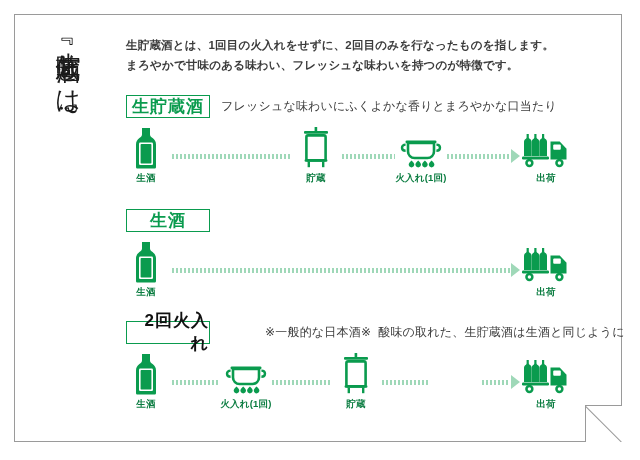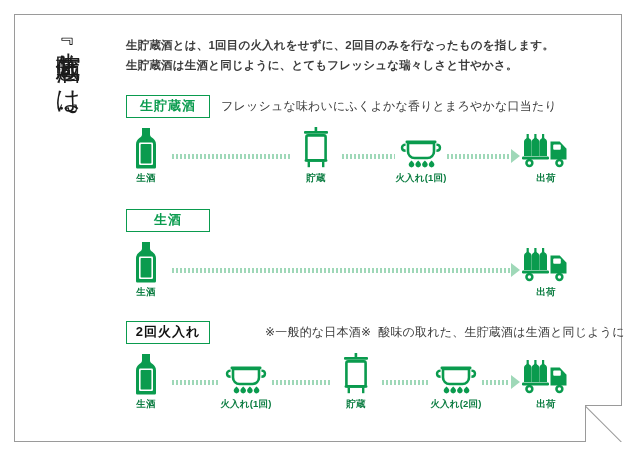--- a/index.html
+++ b/index.html
@@ -55,21 +55,21 @@
   .row-1{top:94px;}
   .row-2{top:208px;}
   .row-3{top:320px;}
 
   .rowhead{display:flex;align-items:center;height:24px;}
   .tag{
     box-sizing:border-box;
     border:1.6px solid #0a9b4e;
     height:23px;min-width:84px;
     display:flex;align-items:center;justify-content:center;
-    font-size:13px;font-weight:bold;letter-spacing:1px;
+    font-size:17px;font-weight:bold;letter-spacing:1px;
     color:#0a9b4e;background:#fff;
   }
   .tag.dark{color:#111;text-align:right;}
   .rowdesc{
     margin-left:11px;font-size:12px;color:#3c3c3c;letter-spacing:.2px;
     white-space:nowrap;
   }
   .rownote{color:#3c3c3c;margin-right:7px;margin-left:44px;}
 
   
@@ -108,21 +108,21 @@
     <div class="fold-edge-v"></div>
     <div class="fold-edge-h"></div>
     <div class="frame-clip"></div>
     <div class="fold-line"></div>
   </div>
 
   <div class="vtitle">『生貯蔵酒』とは?</div>
 
   <div class="intro">
     <div>生貯蔵酒とは、1回目の火入れをせずに、2回目のみを行なったものを指します。</div>
-    <div>生貯蔵酒は生酒と同じように、とてもフレッシュな瑞々しさと甘やかさ。</div>
+    <div>まろやかで甘味のある味わい、フレッシュな味わいを持つのが特徴です。</div>
   </div>
 
   <div id="rows-host">
       <div class="row row-1" style="top: 94px;">
         <div class="rowhead">
           <div class="tag">生貯蔵酒</div>
           <div class="rowdesc"><span>フレッシュな味わいにふくよかな香りとまろやかな口当たり</span></div>
         </div>
         <div class="flow">
           <div class="conn" style="left: 46px; width: 118px;">
@@ -288,37 +288,20 @@
 <rect x="16.6" y="1" width="2.6" height="4" fill="#0a9b4e"></rect>
 <rect x="6" y="5" width="24" height="2.8" rx="1" fill="#0a9b4e"></rect>
 <rect x="8.4" y="9.4" width="19.2" height="25" rx="1.6" fill="none" stroke="#0a9b4e" stroke-width="2.6"></rect>
 <rect x="6.6" y="33.2" width="22.8" height="2.6" rx="1" fill="#0a9b4e"></rect>
 <rect x="9.6" y="35.8" width="2.4" height="5.4" fill="#0a9b4e"></rect>
 <rect x="24" y="35.8" width="2.4" height="5.4" fill="#0a9b4e"></rect>
 </svg>
             </div>
             <div class="cap">貯蔵</div>
           </div>
-          <div class="stage" style="left: 330px;">
-            <div class="art">
-              <svg width="42" height="40" viewBox="0 0 42 40">
-<path d="M8 13h26v8.5c0 3.6-2.9 6.5-6.5 6.5H14.5C10.9 28 8 25.1 8 21.5z" fill="none" stroke="#0a9b4e" stroke-width="2.6" stroke-linejoin="round"></path>
-<rect x="5.5" y="10.4" width="31" height="2.9" rx="1.4" fill="#0a9b4e"></rect>
-<path d="M5.6 14.6c-2.4 0-3.6 1.4-3.6 3.1 0 1.7 1.2 3 3.6 3" fill="none" stroke="#0a9b4e" stroke-width="2.4"></path>
-<path d="M36.4 14.6c2.4 0 3.6 1.4 3.6 3.1 0 1.7-1.2 3-3.6 3" fill="none" stroke="#0a9b4e" stroke-width="2.4"></path>
-<g fill="#0a9b4e">
-<path d="M11.5 30.4c1.9 1.6 2.8 2.9 2.8 4.2 0 1.6-1.2 2.8-2.8 2.8s-2.8-1.2-2.8-2.8c0-1.3.9-2.6 2.8-4.2z"></path>
-<path d="M18.2 30.4c1.9 1.6 2.8 2.9 2.8 4.2 0 1.6-1.2 2.8-2.8 2.8s-2.8-1.2-2.8-2.8c0-1.3.9-2.6 2.8-4.2z"></path>
-<path d="M24.9 30.4c1.9 1.6 2.8 2.9 2.8 4.2 0 1.6-1.2 2.8-2.8 2.8s-2.8-1.2-2.8-2.8c0-1.3.9-2.6 2.8-4.2z"></path>
-<path d="M31.6 30.4c1.9 1.6 2.8 2.9 2.8 4.2 0 1.6-1.2 2.8-2.8 2.8s-2.8-1.2-2.8-2.8c0-1.3.9-2.6 2.8-4.2z"></path>
-</g>
-</svg>
-            </div>
-            <div class="cap">火入れ(2回)</div>
-          </div>
           <div class="stage" style="left: 420px;">
             <div class="art">
               <svg width="52" height="44" viewBox="0 0 52 44">
 <g fill="#0a9b4e">
 <path d="M6.6 8h2.2v3.2c0 .8.5 1.2 1.3 1.8.9.7 1.5 1.6 1.5 3V30H4V16c0-1.4.6-2.3 1.5-3 .8-.6 1.1-1 1.1-1.8z"></path>
 <path d="M14.3 8h2.2v3.2c0 .8.5 1.2 1.3 1.8.9.7 1.5 1.6 1.5 3V30h-7.6V16c0-1.4.6-2.3 1.5-3 .8-.6 1.1-1 1.1-1.8z"></path>
 <path d="M22 8h2.2v3.2c0 .8.5 1.2 1.3 1.8.9.7 1.5 1.6 1.5 3V30h-7.6V16c0-1.4.6-2.3 1.5-3 .8-.6 1.1-1 1.1-1.8z"></path>
 </g>
 <rect x="2" y="30.6" width="27" height="2.8" rx="1.2" fill="#0a9b4e"></rect>
 <path d="M30.5 15.5h9.2l6.8 7.2V33.4H30.5z" fill="#0a9b4e"></path>

